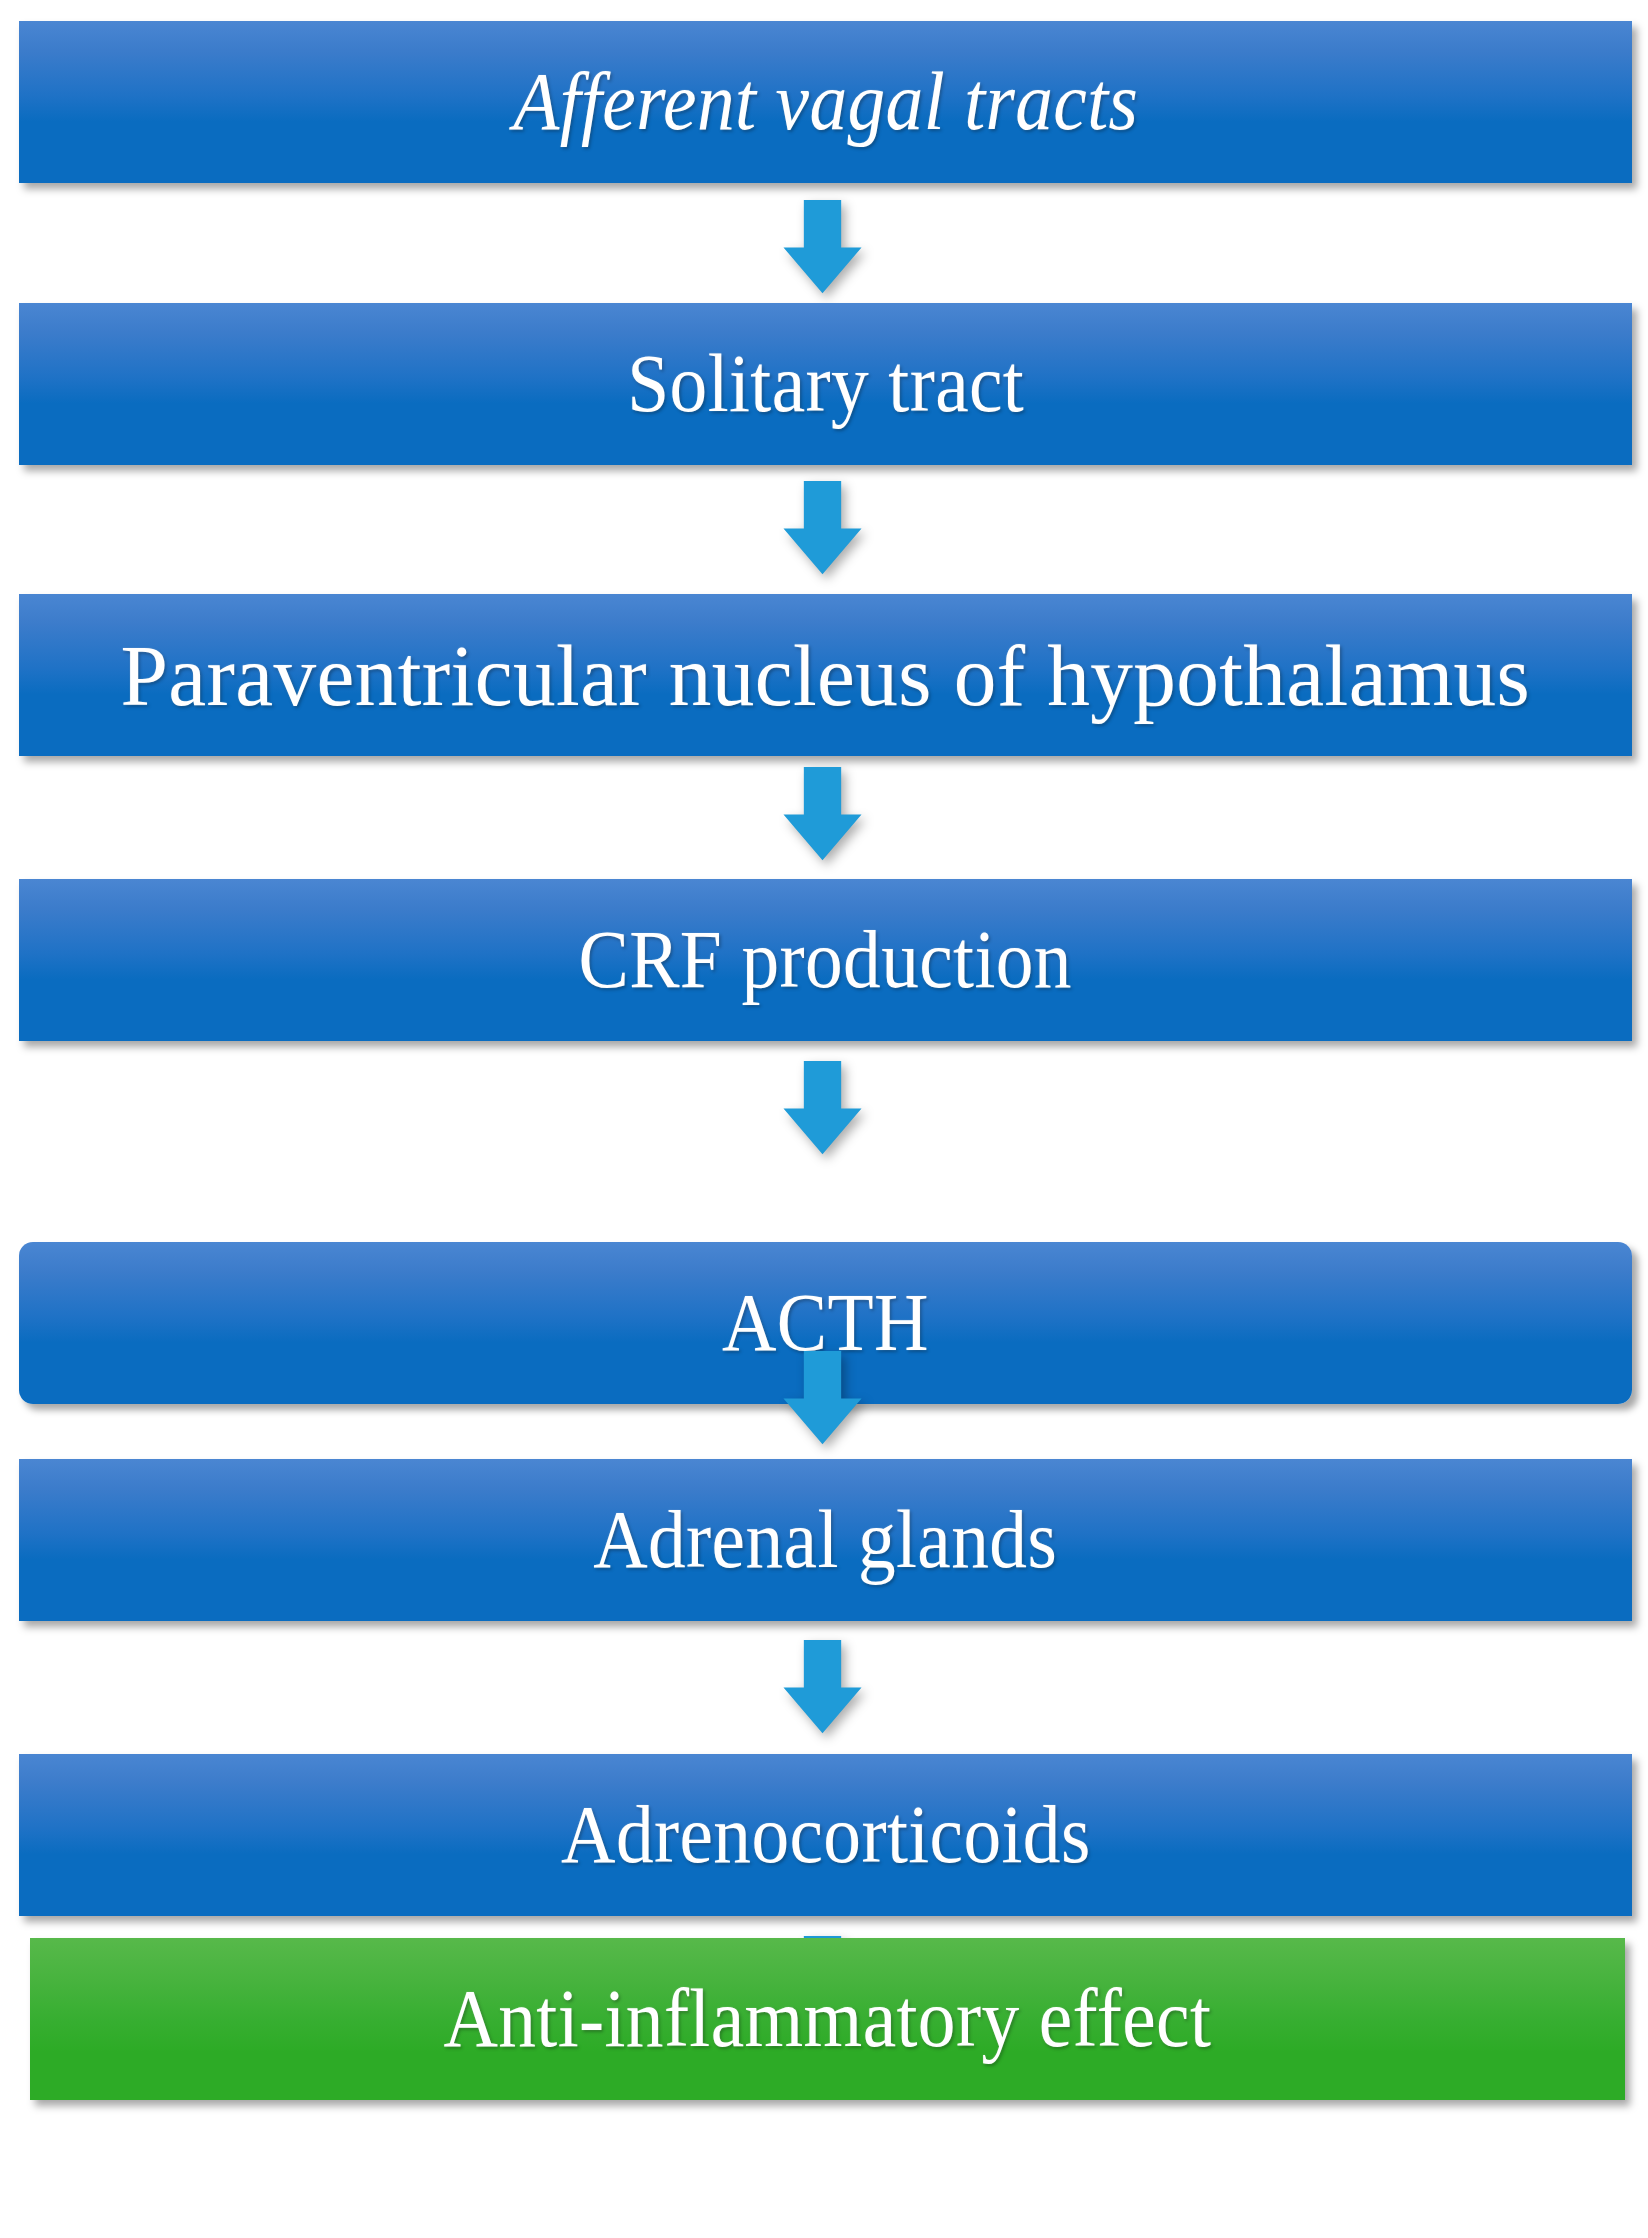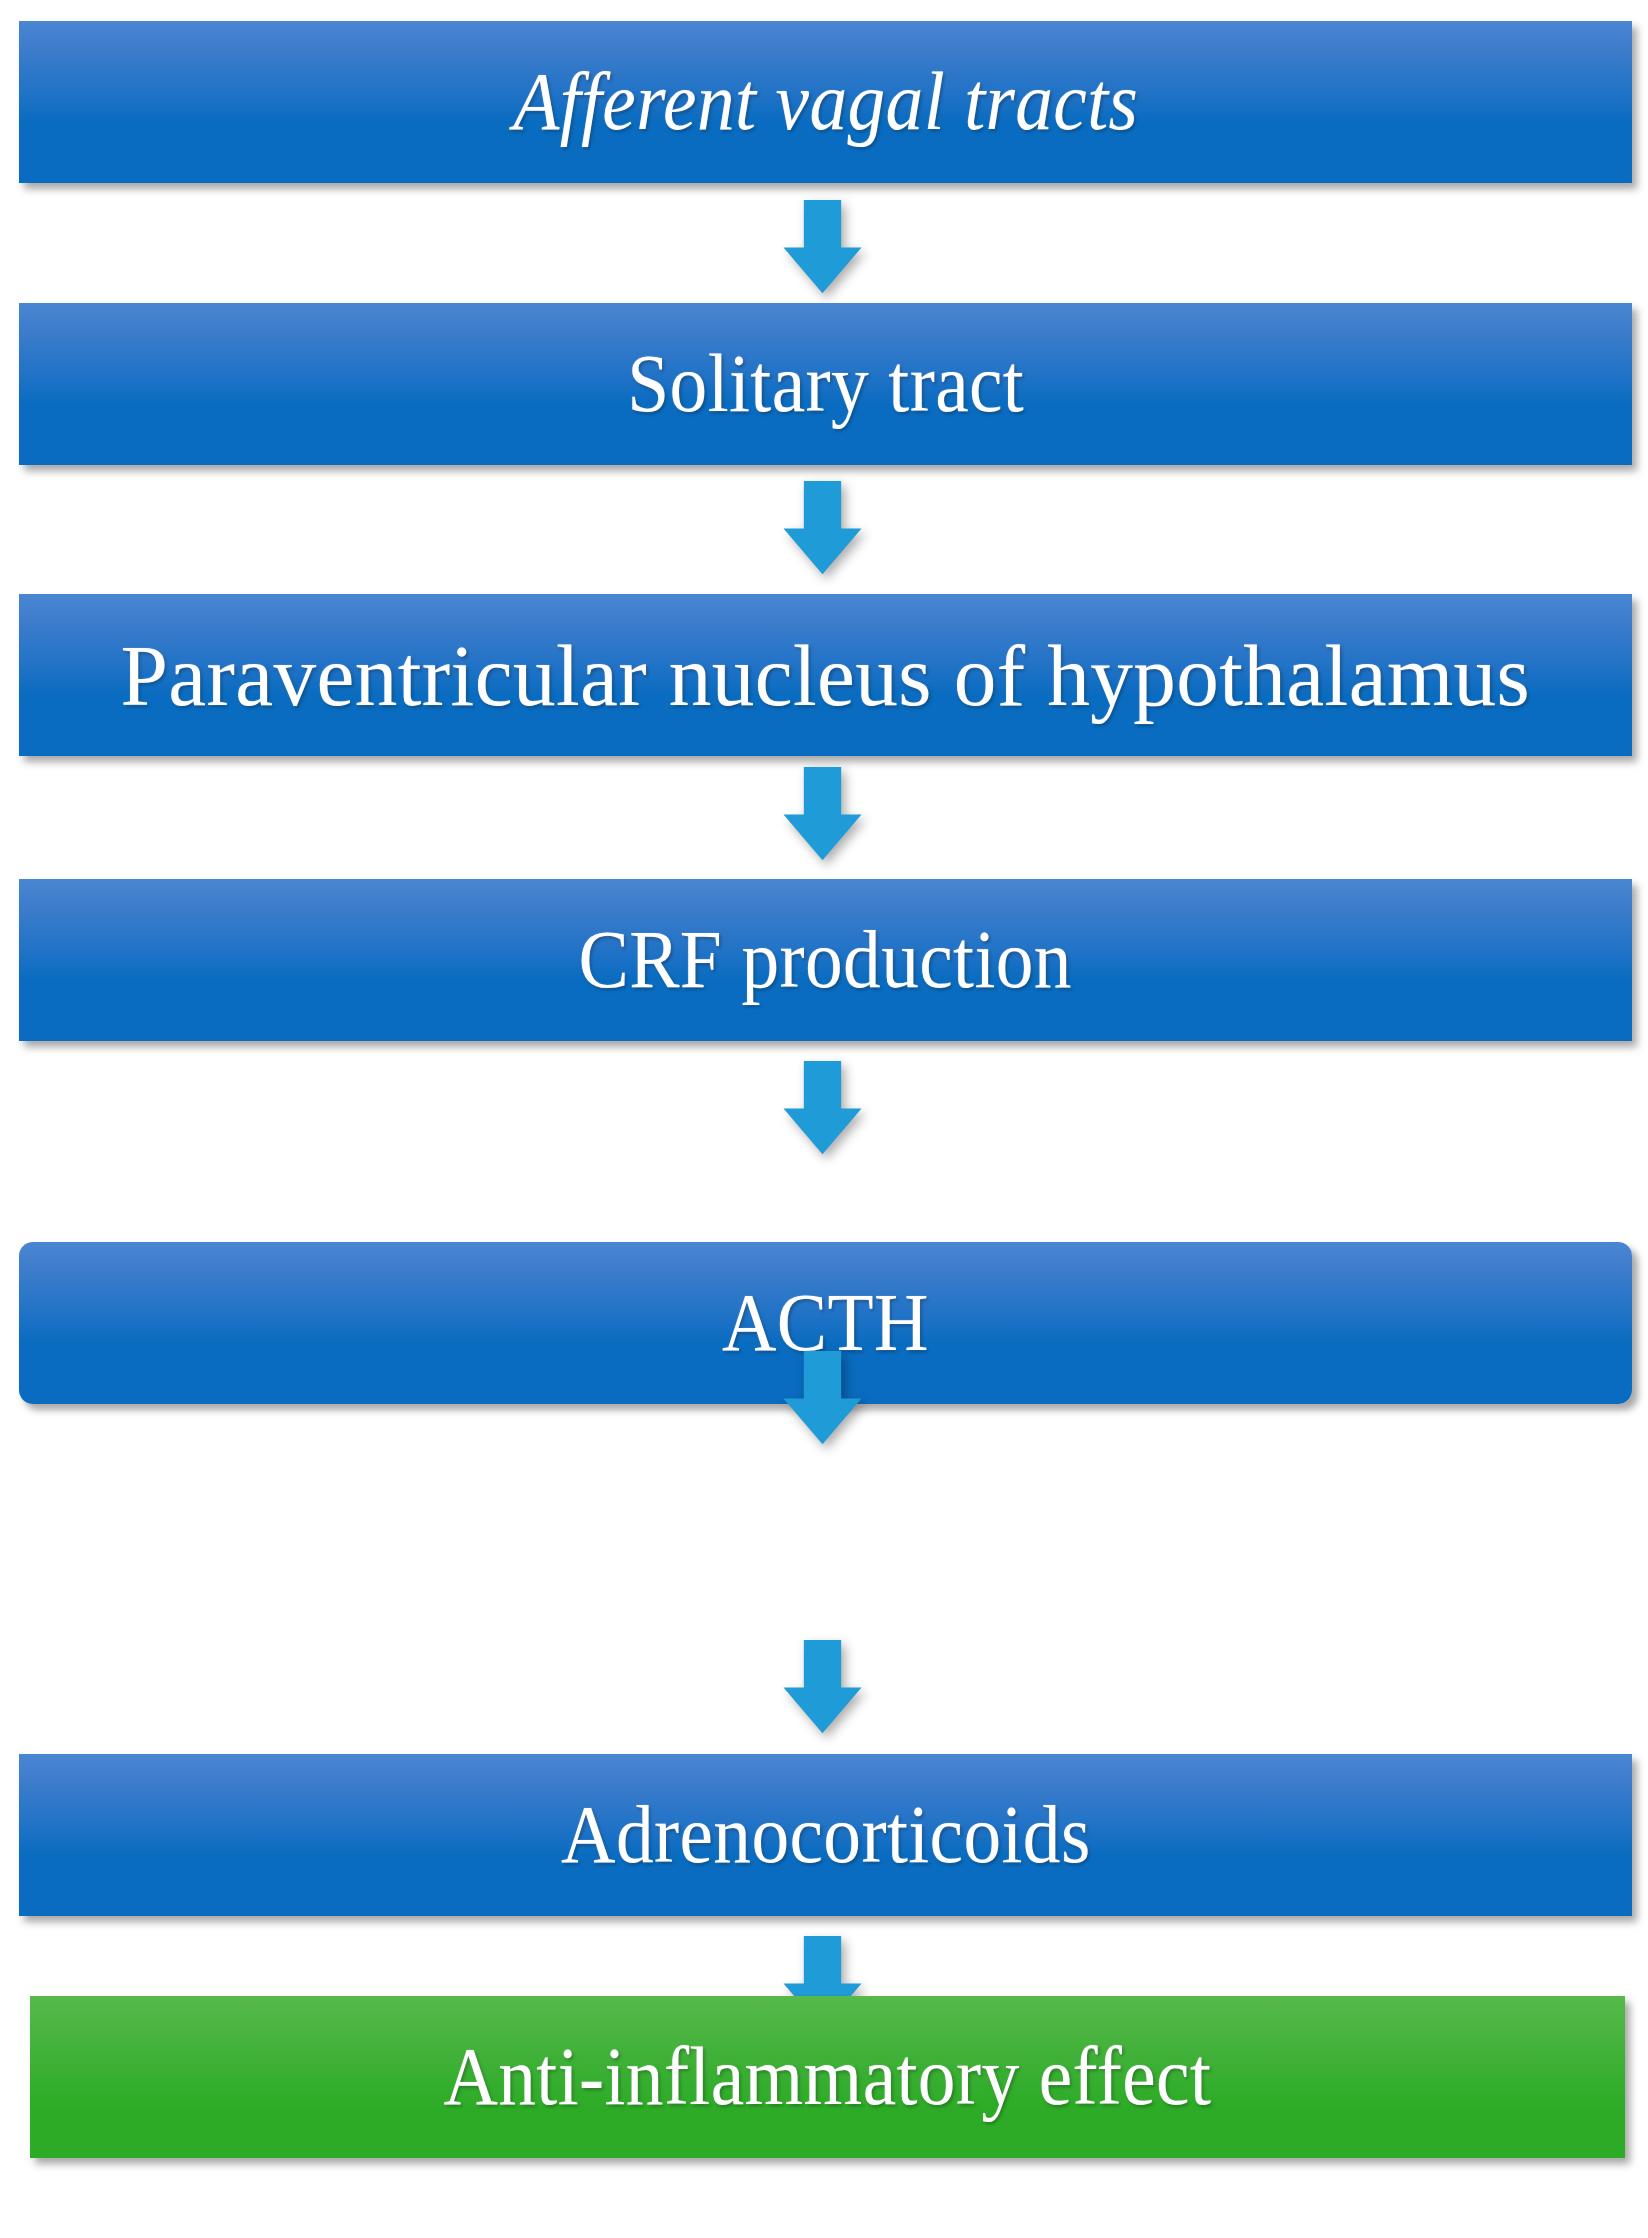--- a/index.html
+++ b/index.html
@@ -127,35 +127,38 @@
   <div class="node blue" style="top:1242px;border-radius:14px;">
     <span class="node-label">ACTH</span>
   </div>
 
   <div class="arrow" style="top:1351px;">
     <svg viewBox="0 0 100 112" xmlns="http://www.w3.org/2000/svg" aria-hidden="true">
       <polygon points="28,0 72,0 72,56 96,56 50,110 4,56 28,56" fill="#1f9bd8"></polygon>
     </svg>
   </div>
 
+  <div class="node blue" style="top:1459px;">
+    <span class="node-label">Adrenal glands</span>
+  </div>
 
   <div class="arrow" style="top:1640px;">
     <svg viewBox="0 0 100 112" xmlns="http://www.w3.org/2000/svg" aria-hidden="true">
       <polygon points="28,0 72,0 72,56 96,56 50,110 4,56 28,56" fill="#1f9bd8"></polygon>
     </svg>
   </div>
 
   <div class="node blue" style="top:1754px;text-align:center;">
     <span class="node-label">Adrenocorticoids</span>
   </div>
 
   <div class="arrow" style="top:1936px;">
     <svg viewBox="0 0 100 112" xmlns="http://www.w3.org/2000/svg" aria-hidden="true">
       <polygon points="28,0 72,0 72,56 96,56 50,110 4,56 28,56" fill="#1f9bd8"></polygon>
     </svg>
   </div>
 
-  <div class="node green" style="top:1996px;">
+  <div class="node green" style="top:1938px;">
     <span class="node-label">Anti-inflammatory effect</span>
   </div>
 
 </div>
 
 
 </body></html>

